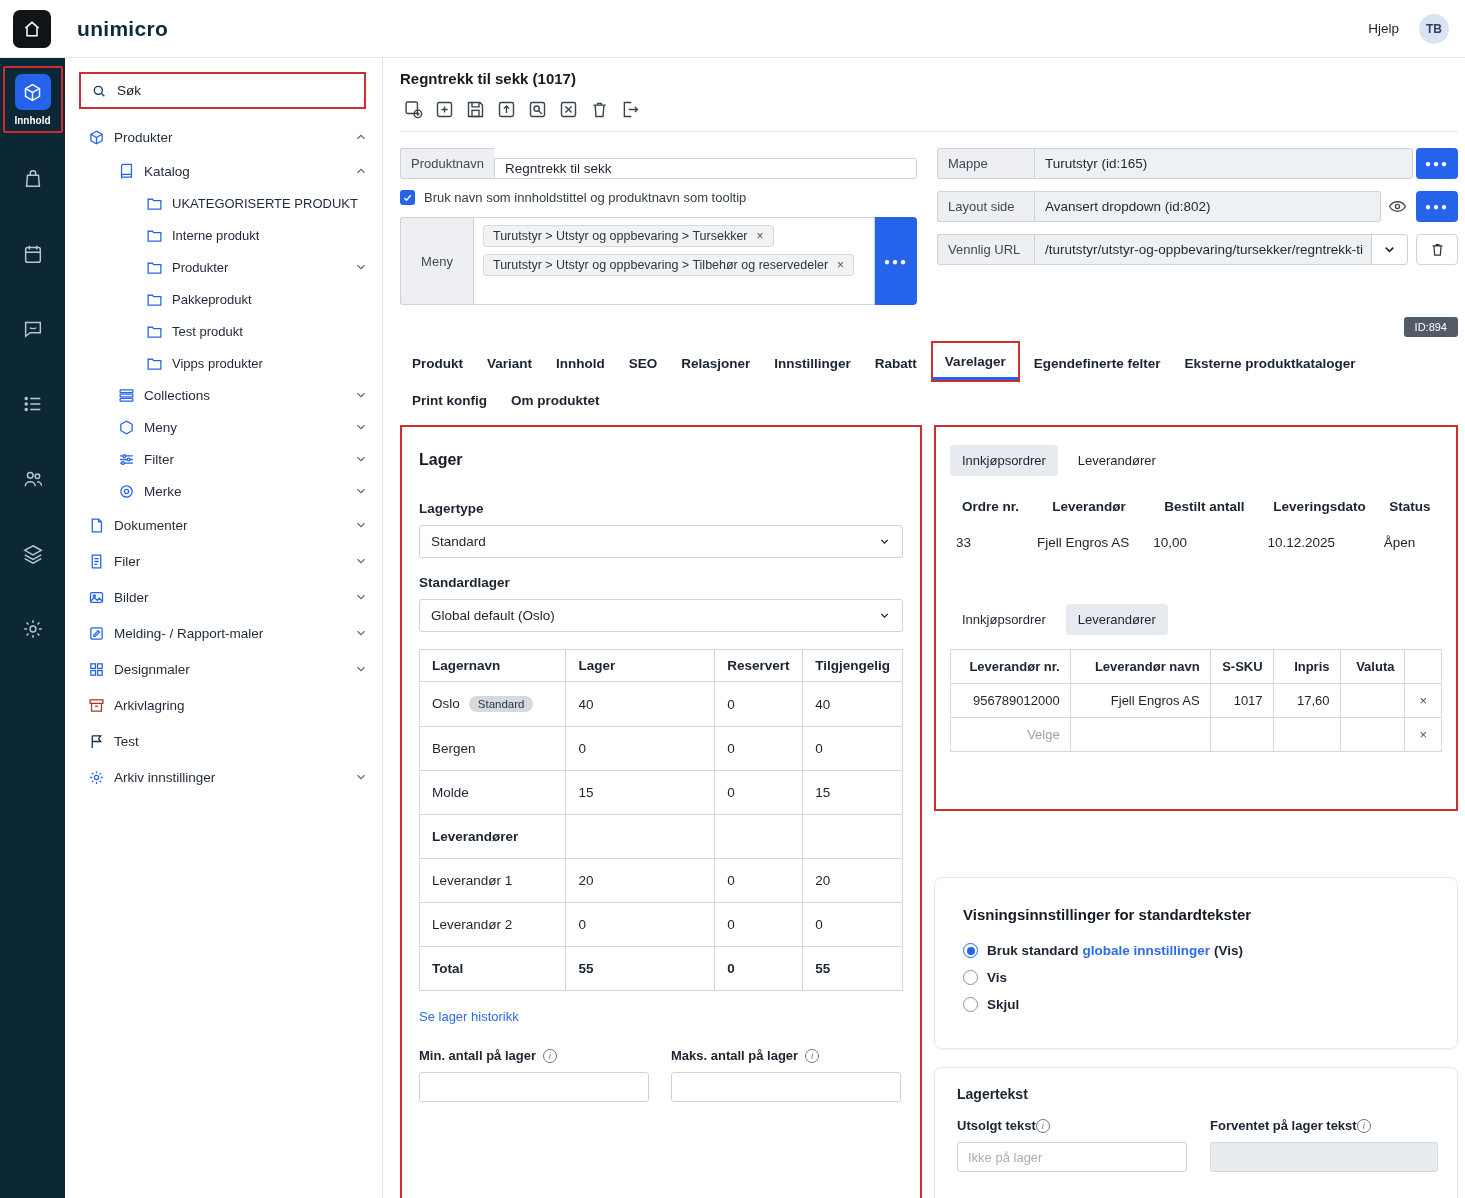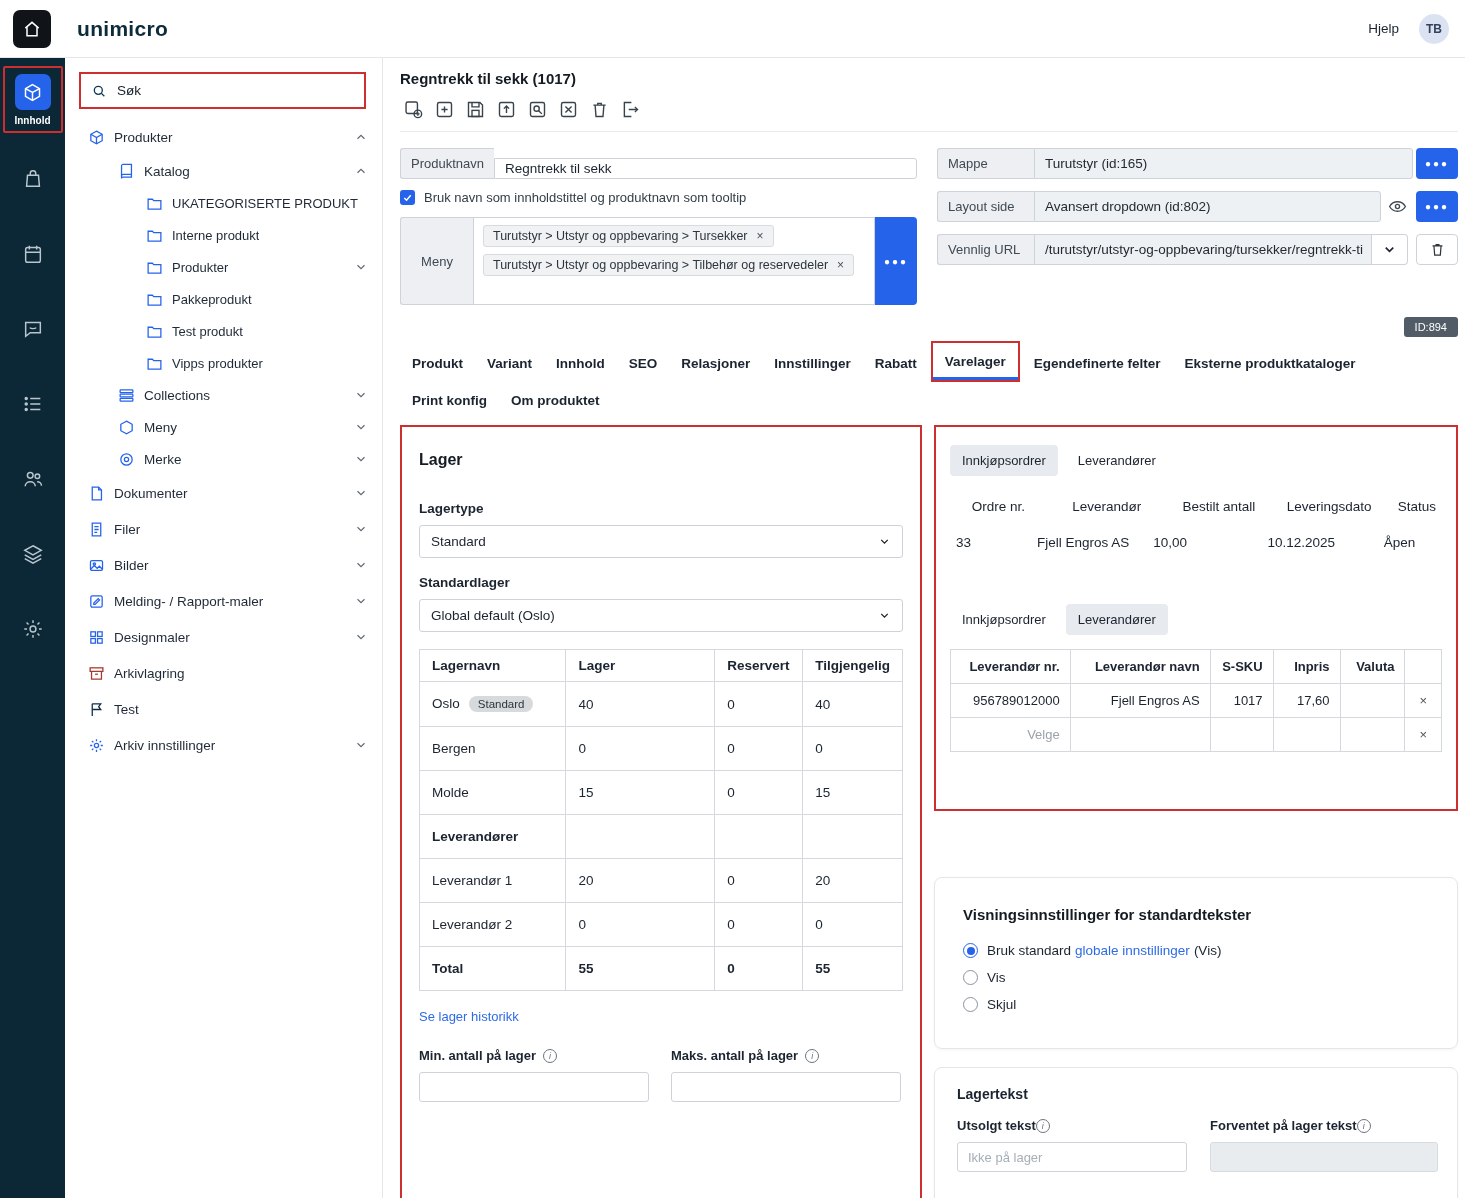--- a/index.html
+++ b/index.html
@@ -110,32 +110,32 @@
 .mm-label { display:flex; align-items:center; gap:7px; font-size:13px; font-weight:bold; margin-bottom:9px; }
 .info-i { width:14px; height:14px; flex:0 0 14px; border:1.2px solid #6b7680; border-radius:50%; color:#6b7680; font-size:9px; font-weight:normal; display:inline-flex; align-items:center; justify-content:center; font-style:italic; }
 .mm-input { width:100%; height:30px; border:1px solid #cdd3d9; border-radius:3px; background:#fff; outline:none; padding:0 8px; font-family:inherit; }
 
 .right-col { flex:1; min-width:0; display:flex; flex-direction:column; }
 .orders-annot { border:2px solid #cc2f2e; padding:18px 14px 0; height:386px; overflow:hidden; }
 .chip-row { display:flex; gap:8px; margin-bottom:14px; }
 .chip { padding:8px 12px; font-size:13px; color:#1b2430; border-radius:4px; cursor:pointer; }
 .chip.active { background:#e7eaee; }
 table.orders { width:100%; border-collapse:collapse; font-size:13.5px; }
-.orders th { text-align:right; font-weight:normal; padding:9px 6px; }
+.orders th { text-align:center; font-weight:bold; padding:9px 6px; }
 .orders td { text-align:left; padding:12px 6px; vertical-align:top; }
 .gap46 { height:42px; }
 table.suppliers { width:100%; border-collapse:collapse; font-size:13px; margin-top:2px; }
 .suppliers th, .suppliers td { border:1px solid #d4d9de; text-align:right; padding:9px 10px; }
 .suppliers th { font-weight:bold; }
 .x-cell { text-align:center !important; color:#4a545c; cursor:pointer; }
 .placeholder { color:#9aa3ab; }
 
 .visning-card { margin-top:66px; border:1px solid #e4e7ea; border-radius:8px; padding:28px 28px 24px; box-shadow:0 1px 3px rgba(16,24,40,.05); }
 .visning-title { font-size:15px; font-weight:bold; margin-bottom:20px; color:#141b22; }
-.radio-row { display:flex; align-items:center; gap:9px; font-size:13.5px; margin-bottom:12px; }
+.radio-row { display:flex; align-items:center; gap:9px; font-size:13.5px; margin-bottom:12px;font-weight:bold; }
 .radio { width:15px; height:15px; flex:0 0 15px; border:1.5px solid #8a949c; border-radius:50%; position:relative; cursor:pointer; }
 .radio.sel { border-color:#2563eb; }
 .radio.sel::after { content:""; position:absolute; inset:2.5px; background:#2563eb; border-radius:50%; }
 .radio-label { display:flex; gap:4px; }
 .link { color:#2e6be6; cursor:pointer; }
 
 .lagertekst-card { margin-top:18px; border:1px solid #e4e7ea; border-radius:8px; padding:18px 22px; box-shadow:0 1px 3px rgba(16,24,40,.05); height:160px; overflow:hidden; }
 .lt-title { font-size:14px; font-weight:bold; margin-bottom:16px; }
 .lt-cols { display:flex; gap:28px; }
 .lt-col { flex:1; min-width:0; }
@@ -351,20 +351,36 @@
               </svg>
             </span>
           </div>
         <div class="tree-row lvl1">
             <span class="ticon">
               <svg viewBox="0 0 24 24" fill="none" stroke="currentColor" stroke-width="1.8">
                 <path d="M12 3l8 4.5v9L12 21l-8-4.5v-9z"></path>
               </svg>
             </span>
             <span class="lbl">Meny</span>
+            <span class="chev">
+              <svg viewBox="0 0 24 24" fill="none" stroke="currentColor" stroke-width="2">
+                <path d="M6 9l6 6 6-6"></path>
+              </svg>
+            </span>
+          </div>
+        <div class="tree-row lvl1">
+            <span class="ticon">
+              <svg viewBox="0 0 24 24" fill="none" stroke="currentColor" stroke-width="1.8">
+                <path d="M3 7h18M3 12h18M3 17h18"></path>
+                <circle cx="9" cy="7" r="2" fill="#fff"></circle>
+                <circle cx="15" cy="12" r="2" fill="#fff"></circle>
+                <circle cx="7" cy="17" r="2" fill="#fff"></circle>
+              </svg>
+            </span>
+            <span class="lbl">Filter</span>
             <span class="chev">
               <svg viewBox="0 0 24 24" fill="none" stroke="currentColor" stroke-width="2">
                 <path d="M6 9l6 6 6-6"></path>
               </svg>
             </span>
           </div>
         <div class="tree-row lvl1">
             <span class="ticon">
               <svg viewBox="0 0 24 24" fill="none" stroke="currentColor" stroke-width="1.8">
                 <circle cx="12" cy="12" r="8"></circle>

